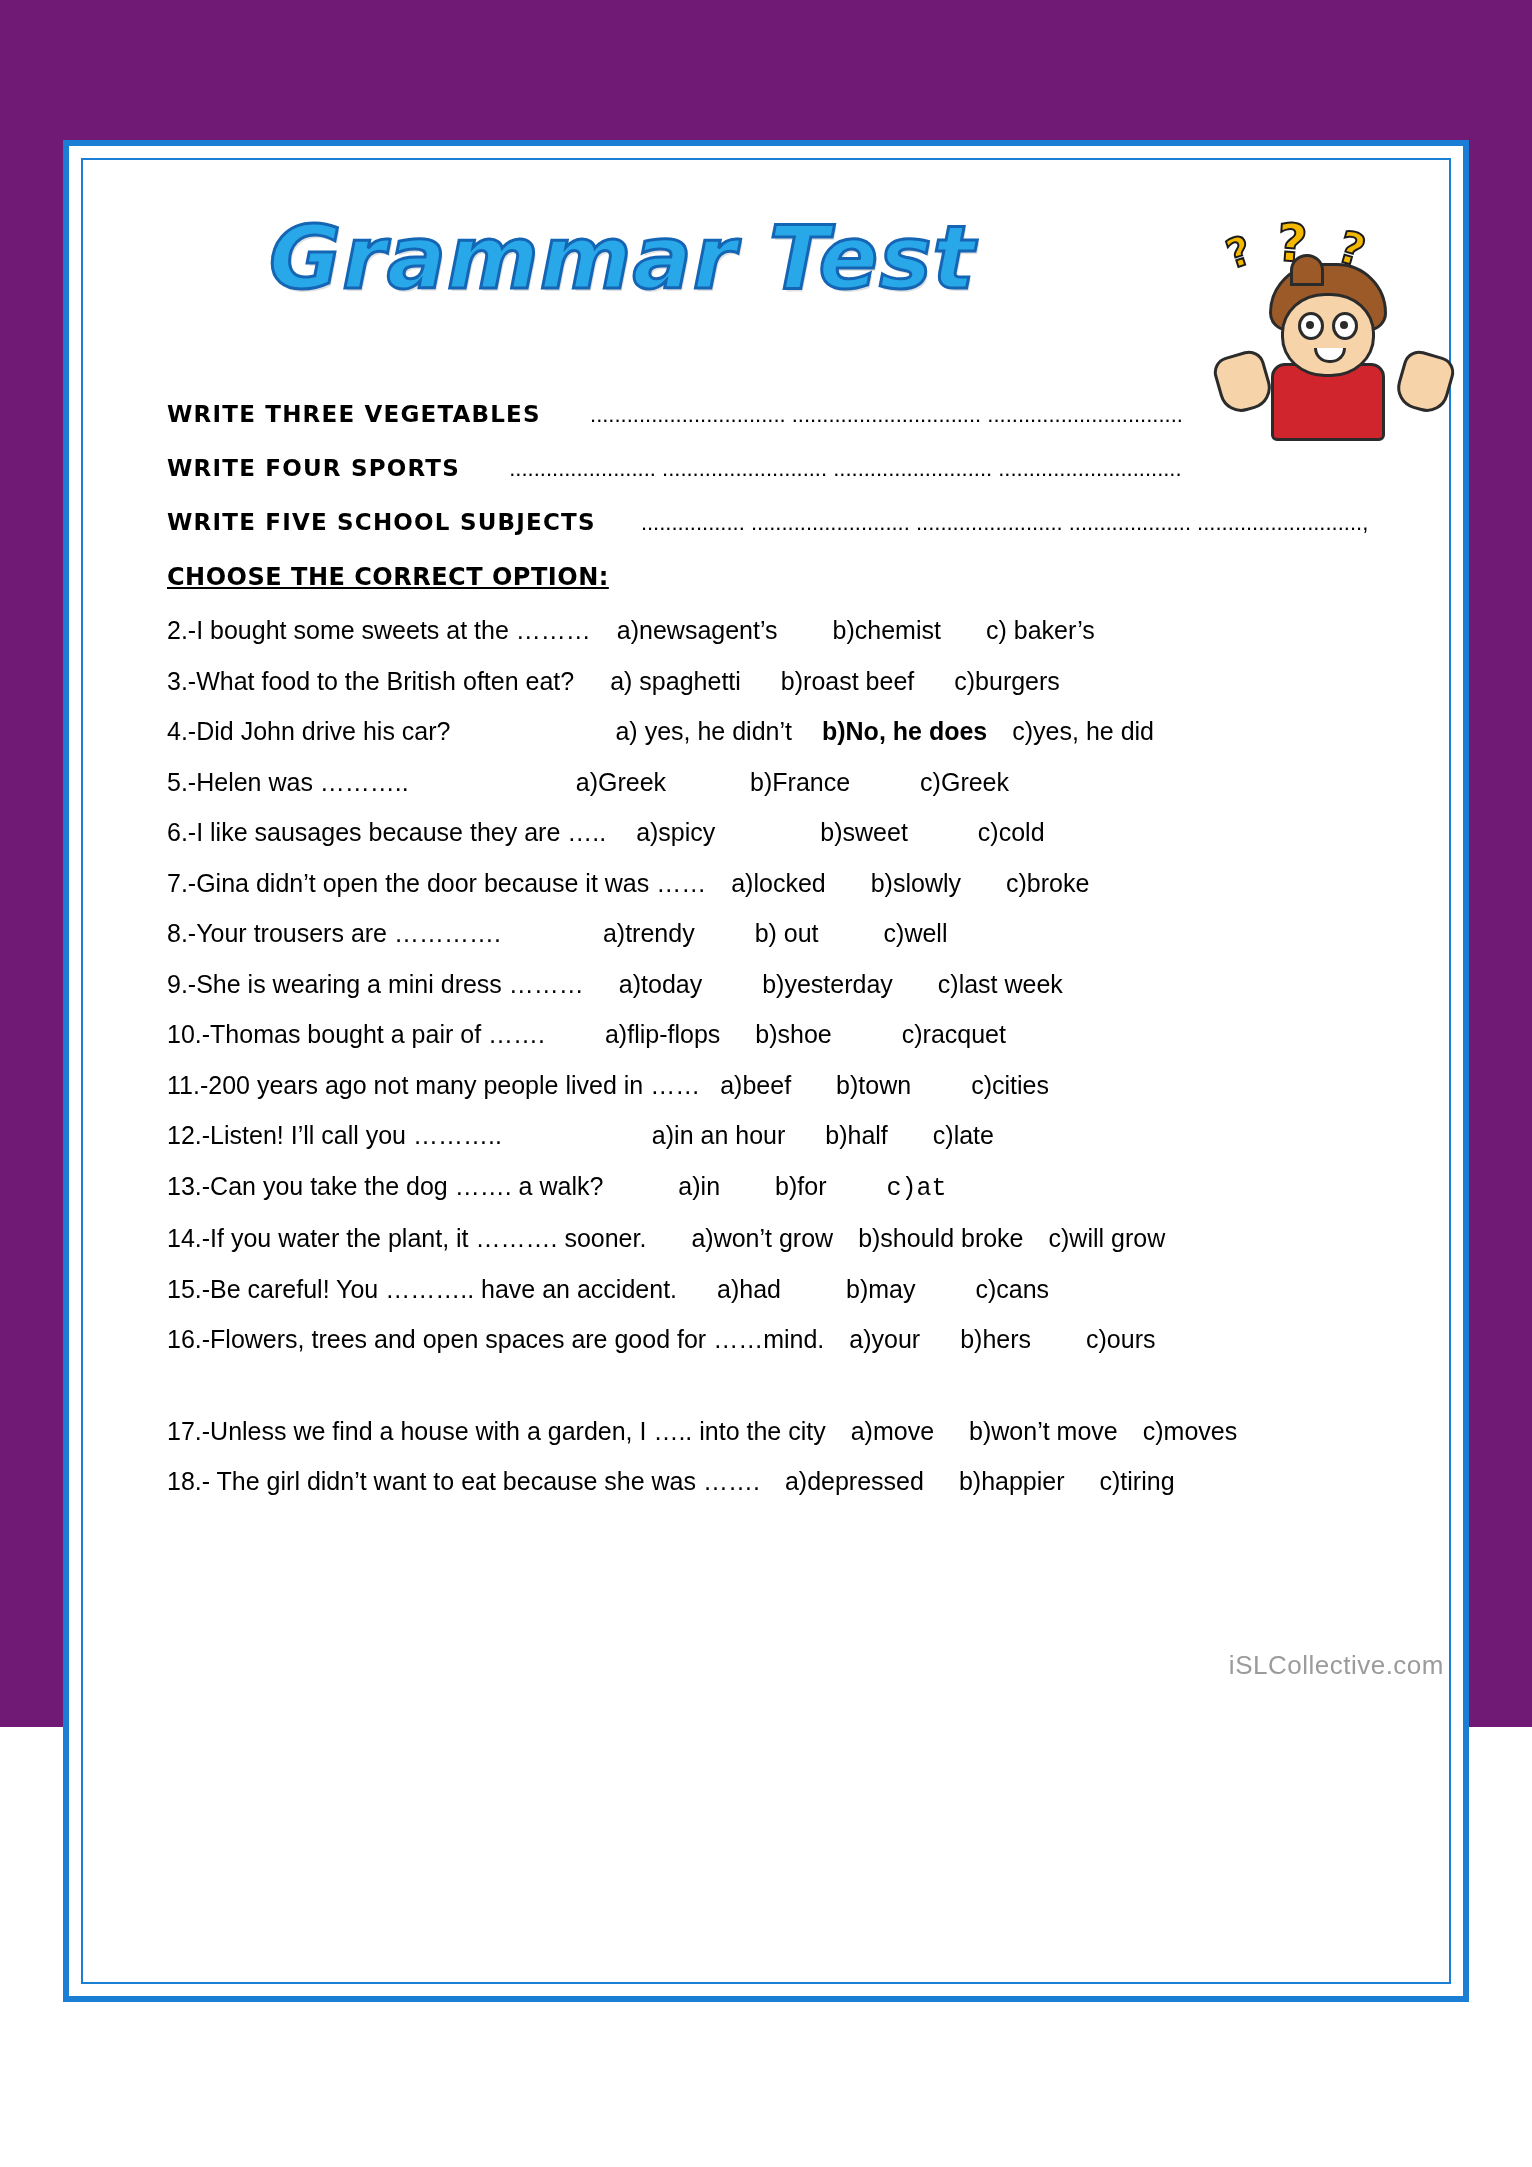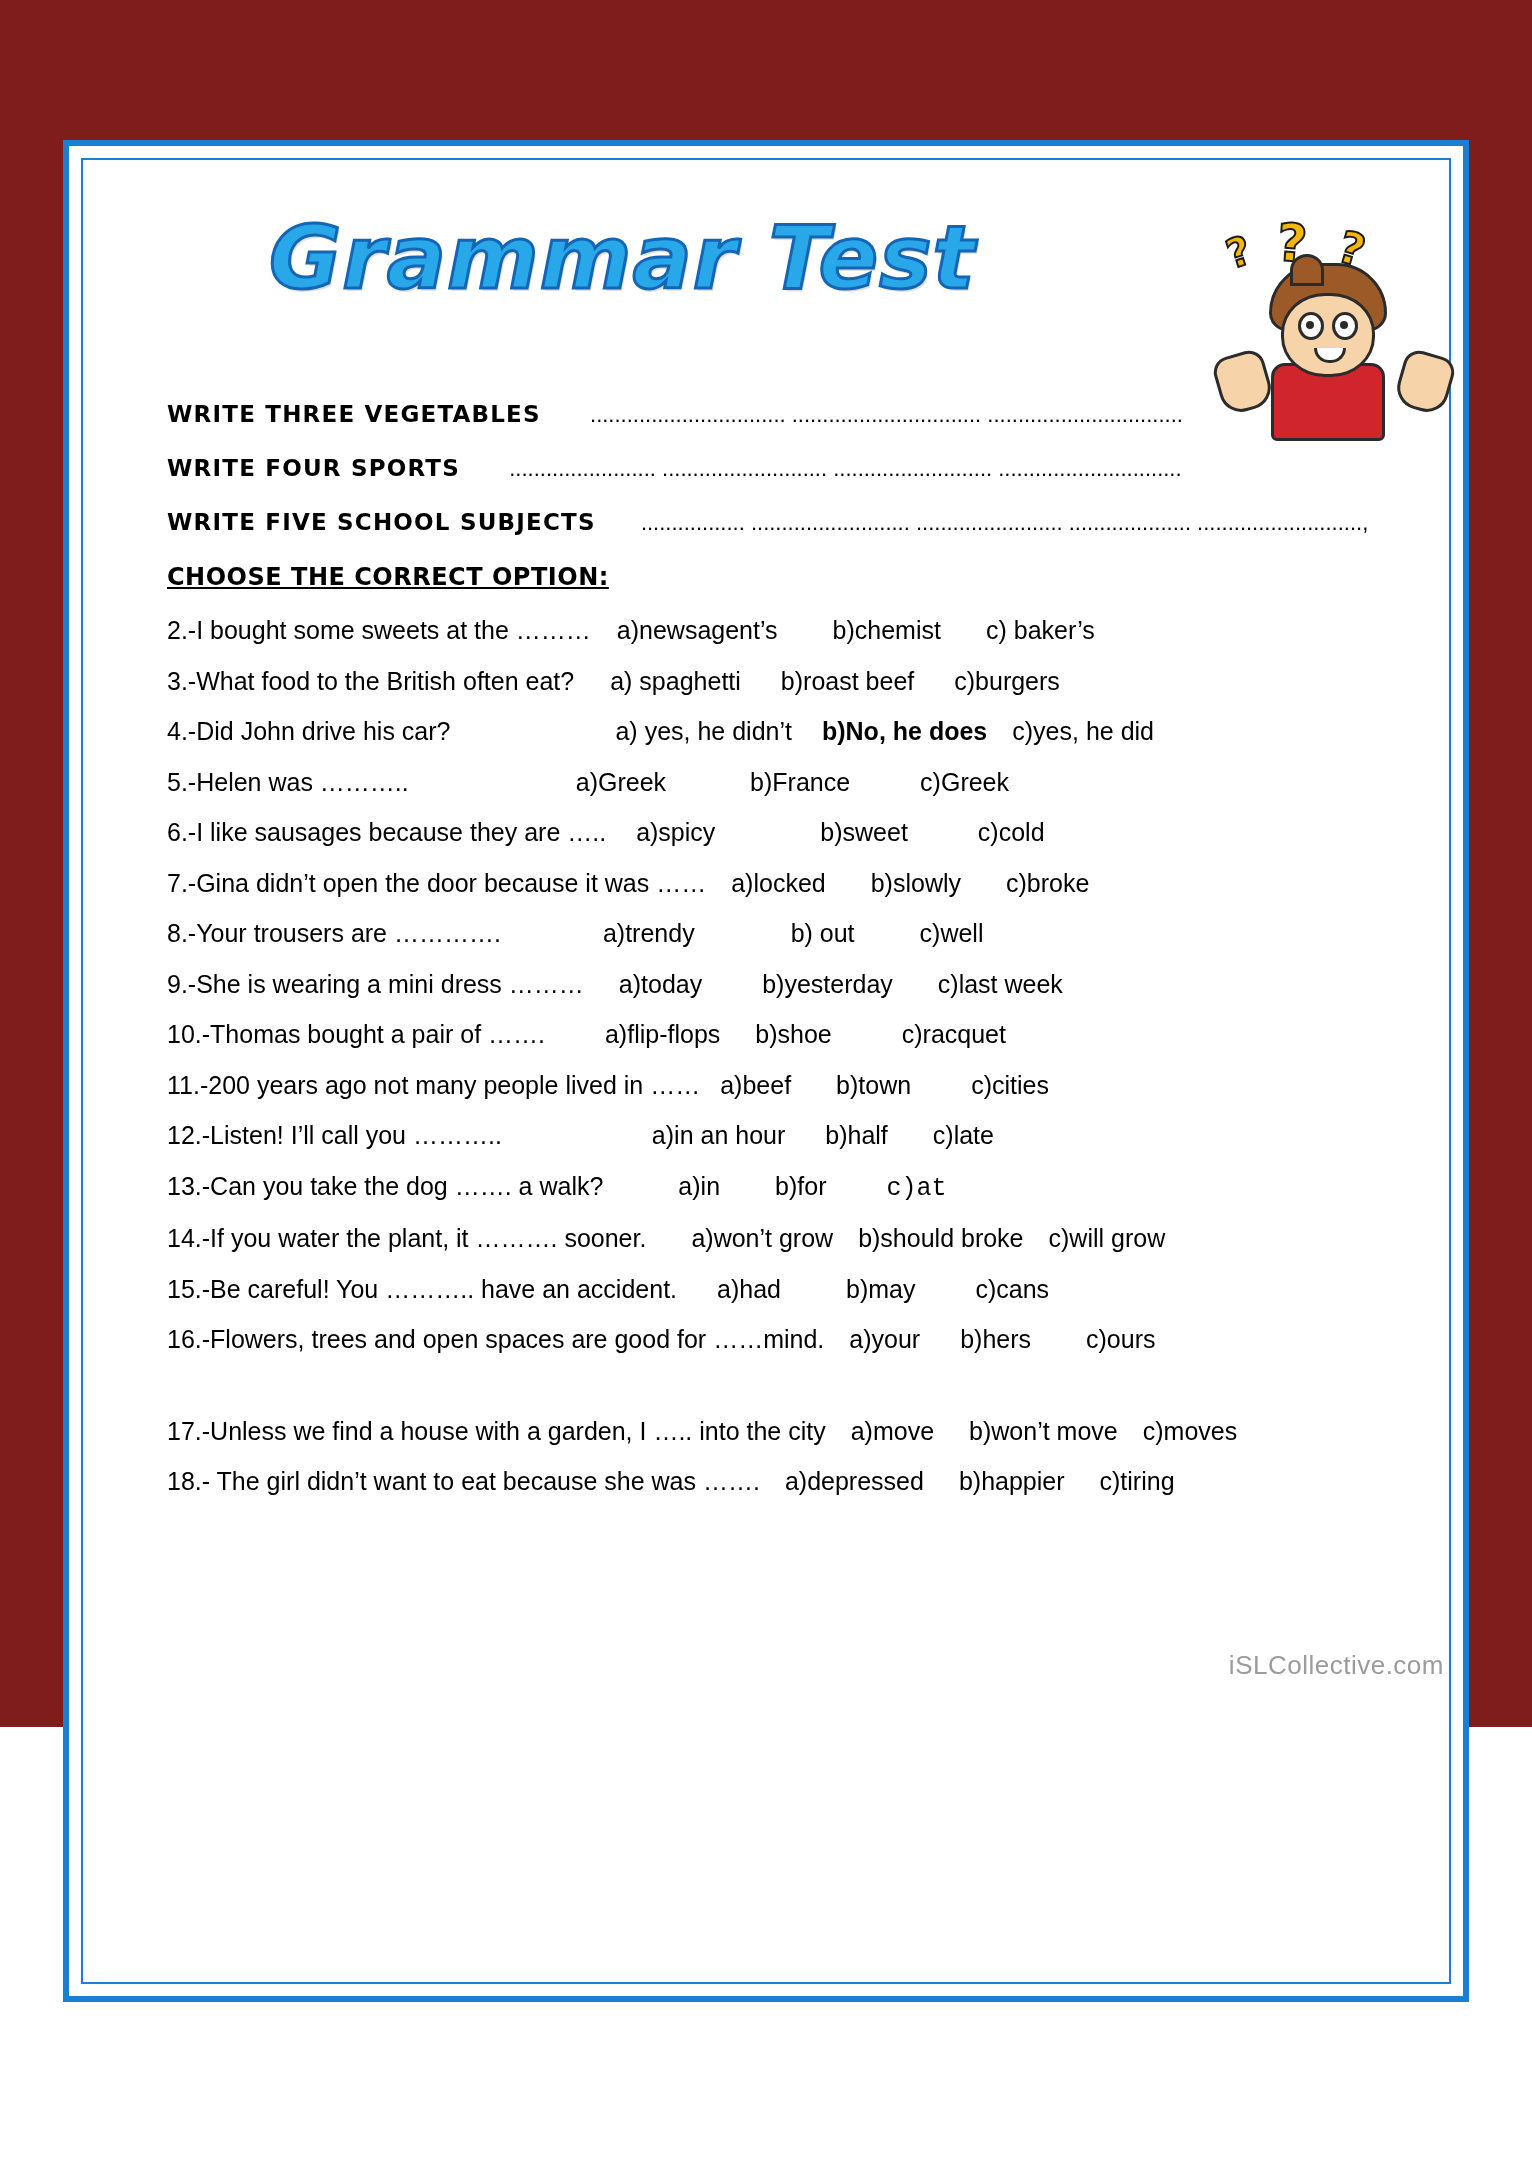--- a/index.html
+++ b/index.html
@@ -13,21 +13,21 @@
     font-family: "Liberation Sans", sans-serif;
     position: relative;
     overflow: hidden;
   }
 
   .page {
     position: absolute;
     left: 0; top: 0;
     width: 1532px;
     height: 1727px;
-    background: #7f1d1d;
+    background: #701a75;
   }
 
   
   .frame-outer {
     position: absolute;
     left: 63px;
     top: 140px;
     width: 1406px;
     height: 1862px;
     border: 6px solid #1a7fd4;
@@ -262,21 +262,21 @@
 
       <div class="section-heading">CHOOSE THE CORRECT OPTION:</div>
 
       <div id="questions">
           <div class="q-row"><span class="qtext">2.-I bought some sweets at the ………</span><span class="opt" style="margin-left: 26px;">a)newsagent’s</span><span class="opt" style="margin-left: 55px;">b)chemist</span><span class="opt" style="margin-left: 45px;">c) baker’s</span></div>
           <div class="q-row"><span class="qtext">3.-What food to the British often eat?</span><span class="opt" style="margin-left: 36px;">a) spaghetti</span><span class="opt" style="margin-left: 40px;">b)roast beef</span><span class="opt" style="margin-left: 40px;">c)burgers</span></div>
           <div class="q-row"><span class="qtext">4.-Did John drive his car?</span><span class="opt" style="margin-left: 165px;">a) yes, he didn’t</span><span class="opt" style="margin-left: 30px; font-weight: bold;">b)No, he does</span><span class="opt" style="margin-left: 25px;">c)yes, he did</span></div>
           <div class="q-row"><span class="qtext">5.-Helen was   ………..</span><span class="opt" style="margin-left: 167px;">a)Greek</span><span class="opt" style="margin-left: 84px;">b)France</span><span class="opt" style="margin-left: 70px;">c)Greek</span></div>
           <div class="q-row"><span class="qtext">6.-I like sausages because they are …..</span><span class="opt" style="margin-left: 30px;">a)spicy</span><span class="opt" style="margin-left: 105px;">b)sweet</span><span class="opt" style="margin-left: 70px;">c)cold</span></div>
           <div class="q-row"><span class="qtext">7.-Gina didn’t open the door because it was ……</span><span class="opt" style="margin-left: 25px;">a)locked</span><span class="opt" style="margin-left: 45px;">b)slowly</span><span class="opt" style="margin-left: 45px;">c)broke</span></div>
-          <div class="q-row"><span class="qtext">8.-Your trousers are ………….</span><span class="opt" style="margin-left: 102px;">a)trendy</span><span class="opt" style="margin-left: 96px;">b) out</span><span class="opt" style="margin-left: 65px;">c)well</span></div>
+          <div class="q-row"><span class="qtext">8.-Your trousers are ………….</span><span class="opt" style="margin-left: 102px;">a)trendy</span><span class="opt" style="margin-left: 60px;">b) out</span><span class="opt" style="margin-left: 65px;">c)well</span></div>
           <div class="q-row"><span class="qtext">9.-She is wearing a mini dress ………</span><span class="opt" style="margin-left: 35px;">a)today</span><span class="opt" style="margin-left: 60px;">b)yesterday</span><span class="opt" style="margin-left: 45px;">c)last week</span></div>
           <div class="q-row"><span class="qtext">10.-Thomas bought a pair of …….</span><span class="opt" style="margin-left: 60px;">a)flip-flops</span><span class="opt" style="margin-left: 35px;">b)shoe</span><span class="opt" style="margin-left: 70px;">c)racquet</span></div>
           <div class="q-row"><span class="qtext">11.-200 years ago not many people lived in ……</span><span class="opt" style="margin-left: 20px;">a)beef</span><span class="opt" style="margin-left: 45px;">b)town</span><span class="opt" style="margin-left: 60px;">c)cities</span></div>
           <div class="q-row"><span class="qtext">12.-Listen! I’ll call you ………..</span><span class="opt" style="margin-left: 150px;">a)in an hour</span><span class="opt" style="margin-left: 40px;">b)half</span><span class="opt" style="margin-left: 45px;">c)late</span></div>
           <div class="q-row"><span class="qtext">13.-Can you take the dog ……. a walk?</span><span class="opt" style="margin-left: 75px;">a)in</span><span class="opt" style="margin-left: 55px;">b)for</span><span class="opt" style="margin-left: 60px; font-family: Liberation Mono, monospace;">c)at</span></div>
           <div class="q-row"><span class="qtext">14.-If you water the plant, it ………. sooner.</span><span class="opt" style="margin-left: 45px;">a)won’t grow</span><span class="opt" style="margin-left: 25px;">b)should broke</span><span class="opt" style="margin-left: 25px;">c)will grow</span></div>
           <div class="q-row"><span class="qtext">15.-Be careful! You ……….. have an accident.</span><span class="opt" style="margin-left: 40px;">a)had</span><span class="opt" style="margin-left: 65px;">b)may</span><span class="opt" style="margin-left: 60px;">c)cans</span></div>
           <div class="q-row"><span class="qtext">16.-Flowers, trees and open spaces are good for ……mind.</span><span class="opt" style="margin-left: 25px;">a)your</span><span class="opt" style="margin-left: 40px;">b)hers</span><span class="opt" style="margin-left: 55px;">c)ours</span></div>
           <div class="q-row"><span class="qtext">17.-Unless we find a house with a garden, I ….. into the city</span><span class="opt" style="margin-left: 25px;">a)move</span><span class="opt" style="margin-left: 35px; margin-top: 41px;">b)won’t move</span><span class="opt" style="margin-left: 25px;">c)moves</span></div>
           <div class="q-row"><span class="qtext">18.- The girl didn’t want to eat because she was …….</span><span class="opt" style="margin-left: 25px;">a)depressed</span><span class="opt" style="margin-left: 35px;">b)happier</span><span class="opt" style="margin-left: 35px;">c)tiring</span></div>

